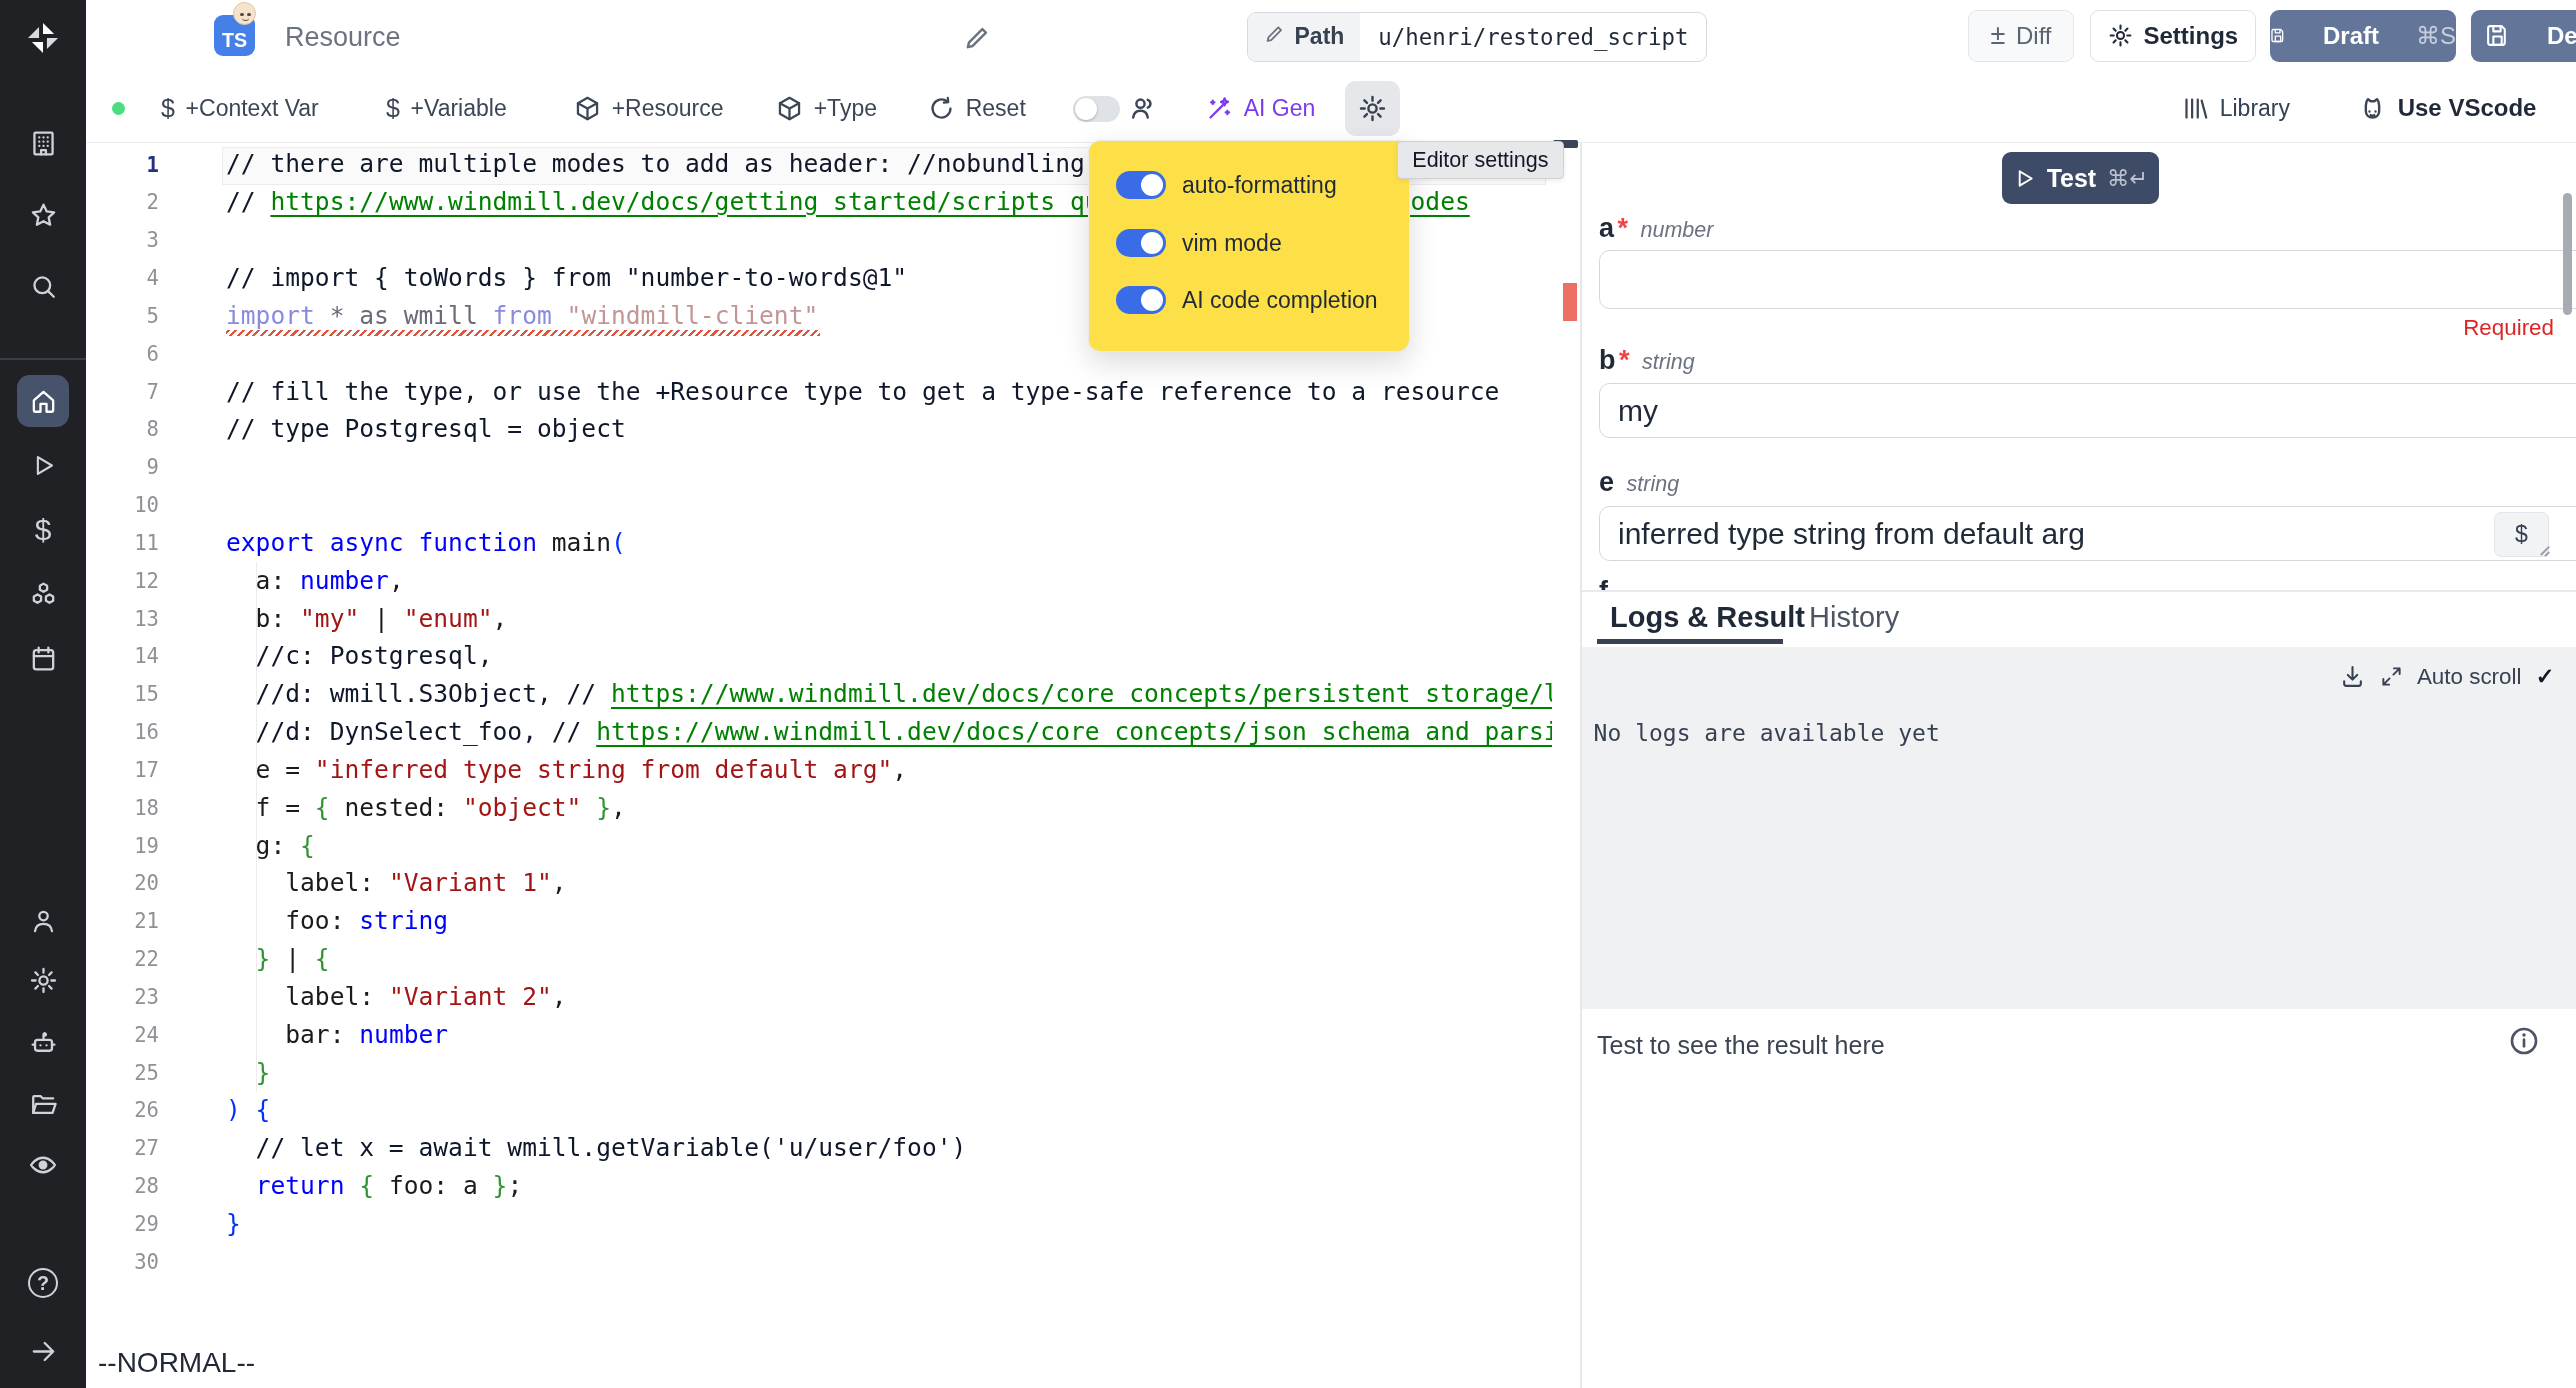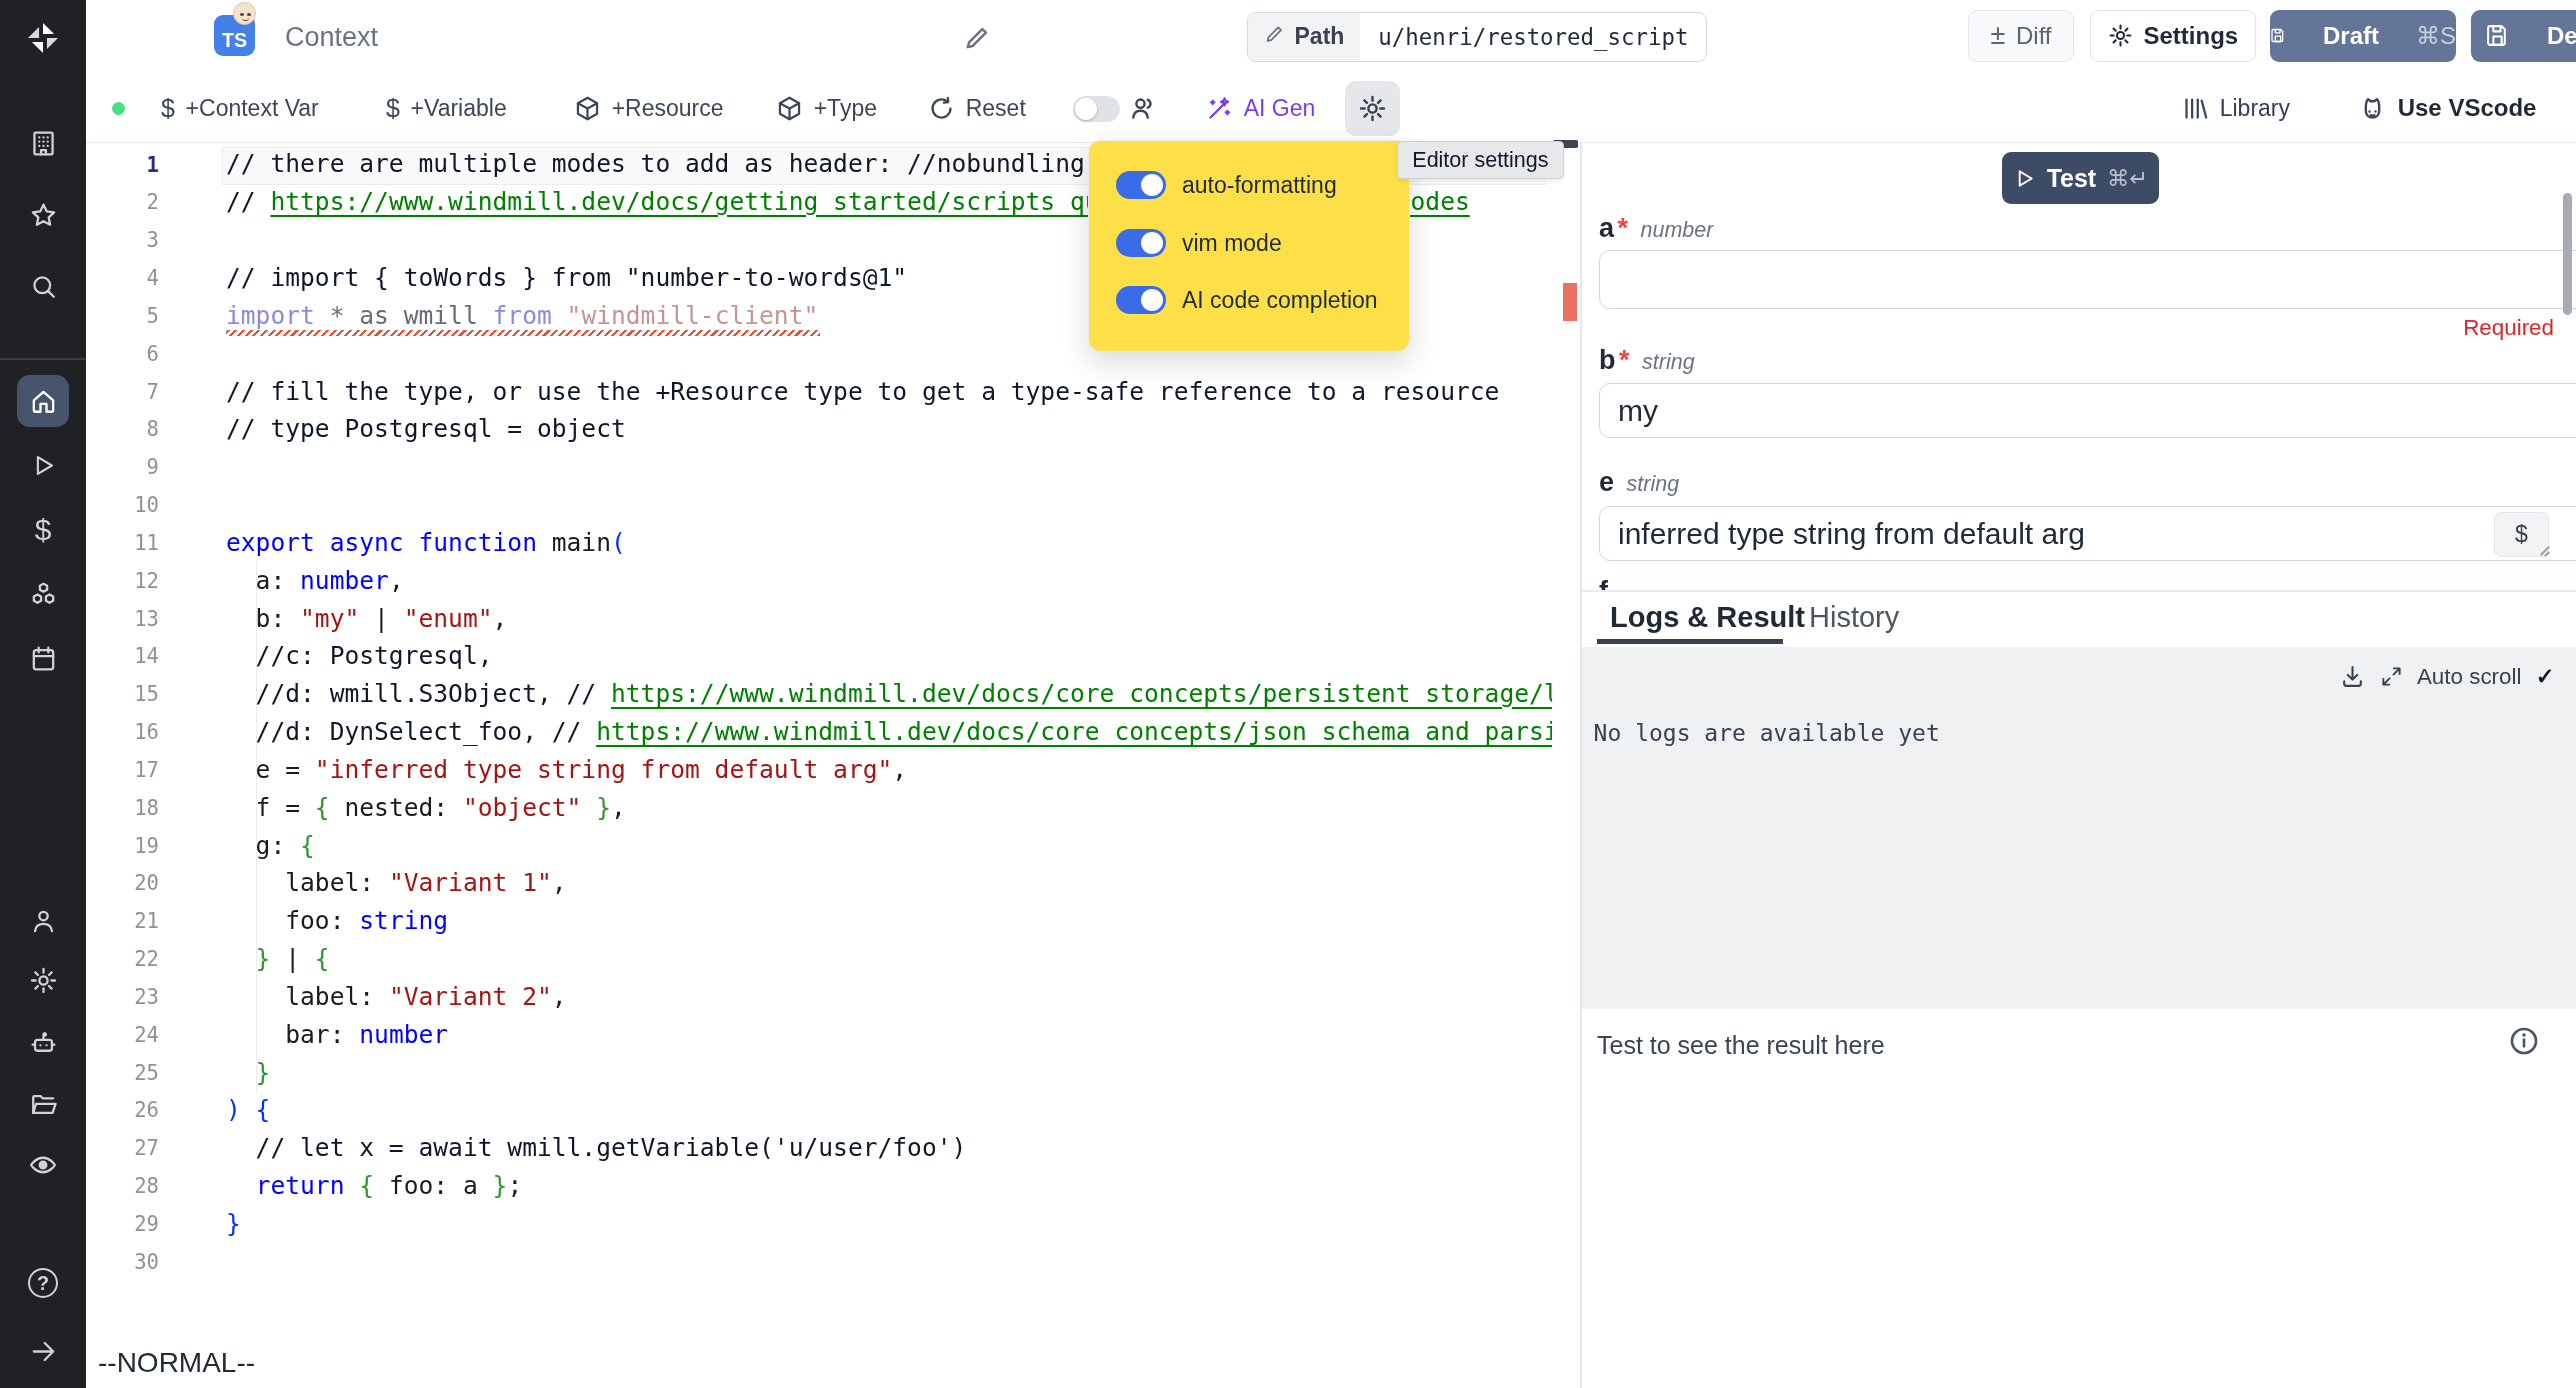--- a/index.html
+++ b/index.html
@@ -110,21 +110,21 @@
 
 <div class="page">
 
   <div class="abs header">
     <div class="abs ts-badge">TS</div>
     <div class="abs emoji-badge">
         <i style="left:6.3px;"></i>
         <i style="left:13.4px;"></i>
         <span class="mo"></span>
       </div>
-    <div class="abs title">Context</div>
+    <div class="abs title">Resource</div>
     <div class="abs hicon" style="left:877px; top:23px;">
       <svg width="29" height="29" viewBox="0 0 24 24">
           <path d="M4 20l1-4L16 5l3 3L8 19l-4 1z"></path>
         </svg>
     </div>
     <div class="abs path-pill">
       <div class="path-label">
         <span class="hicon"><svg width="21.5" height="21.5" viewBox="0 0 24 24">
               <path d="M4 20l1-4L16 5l3 3L8 19l-4 1z"></path>
             </svg></span>

